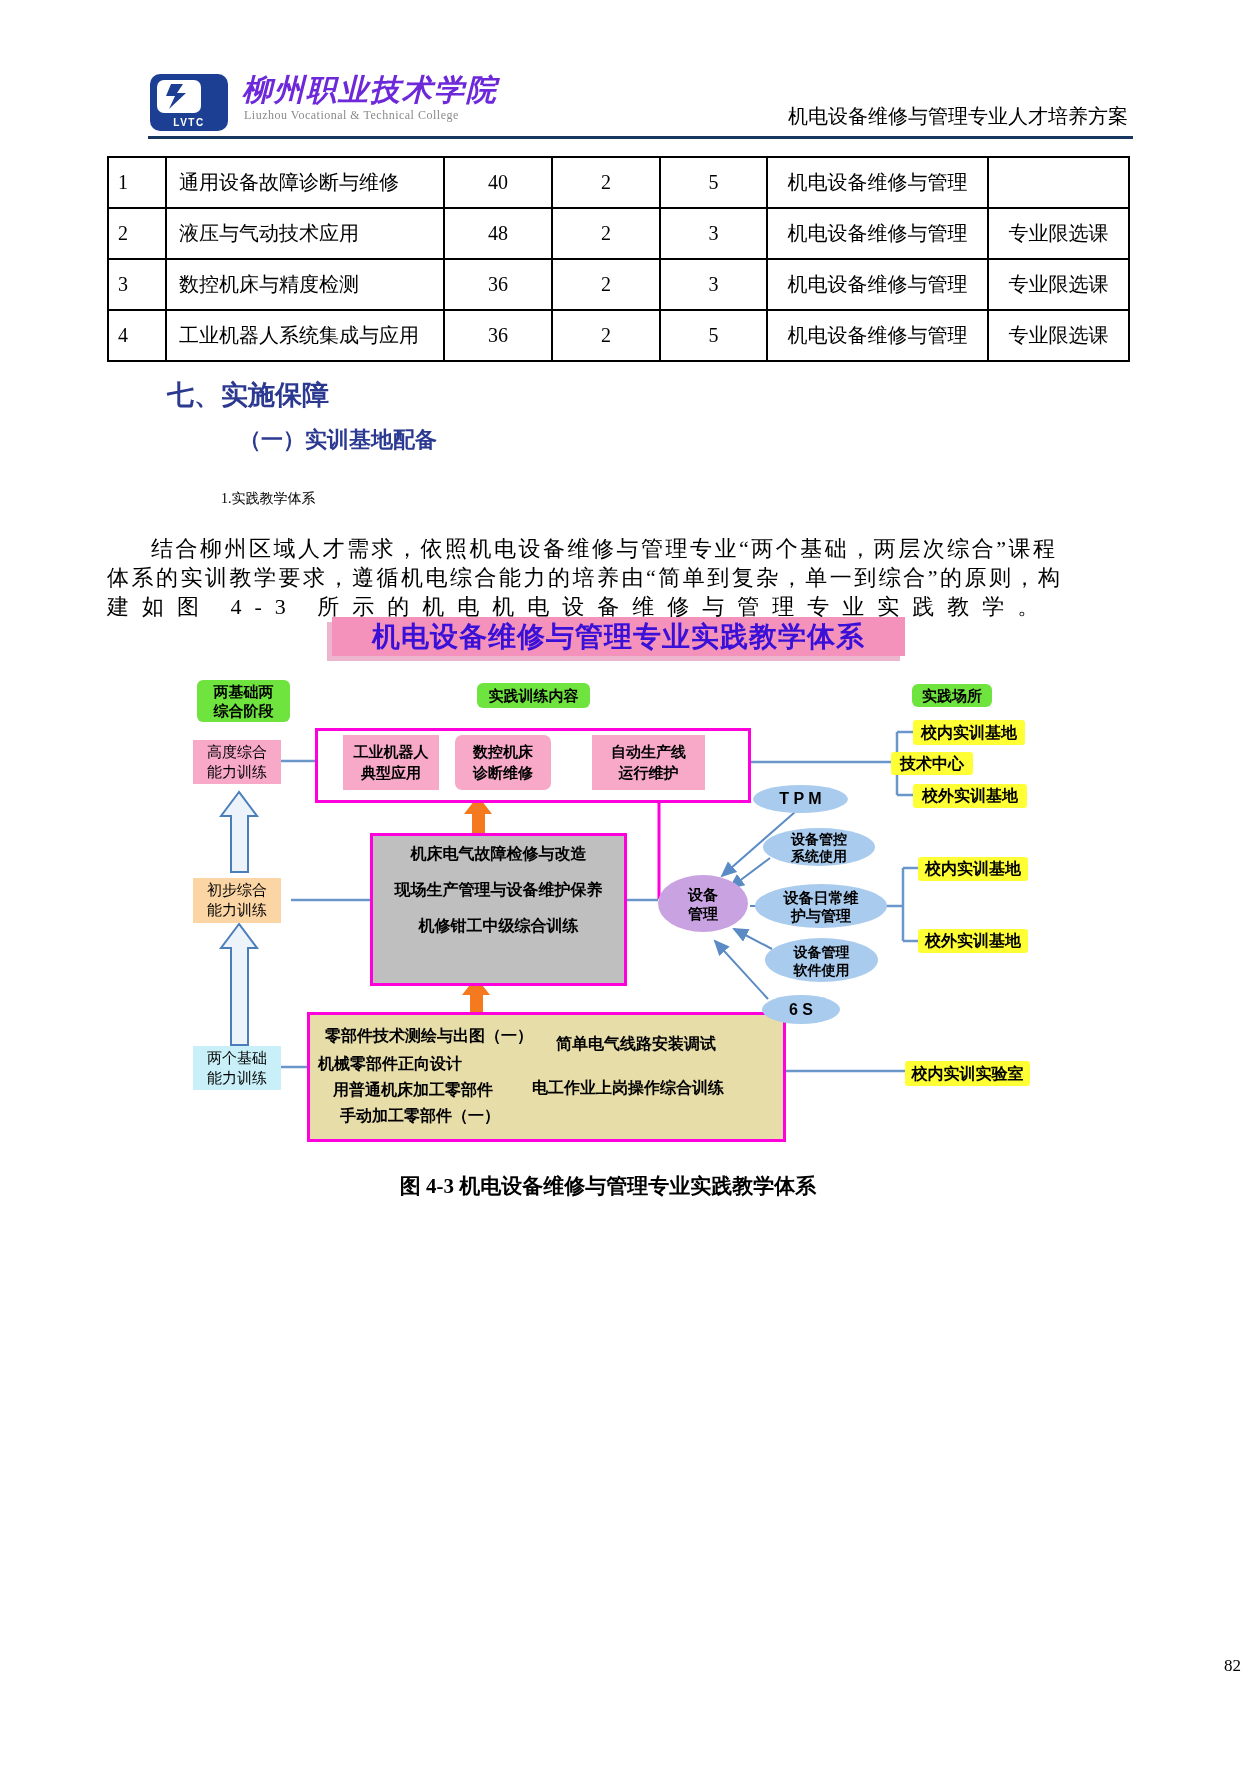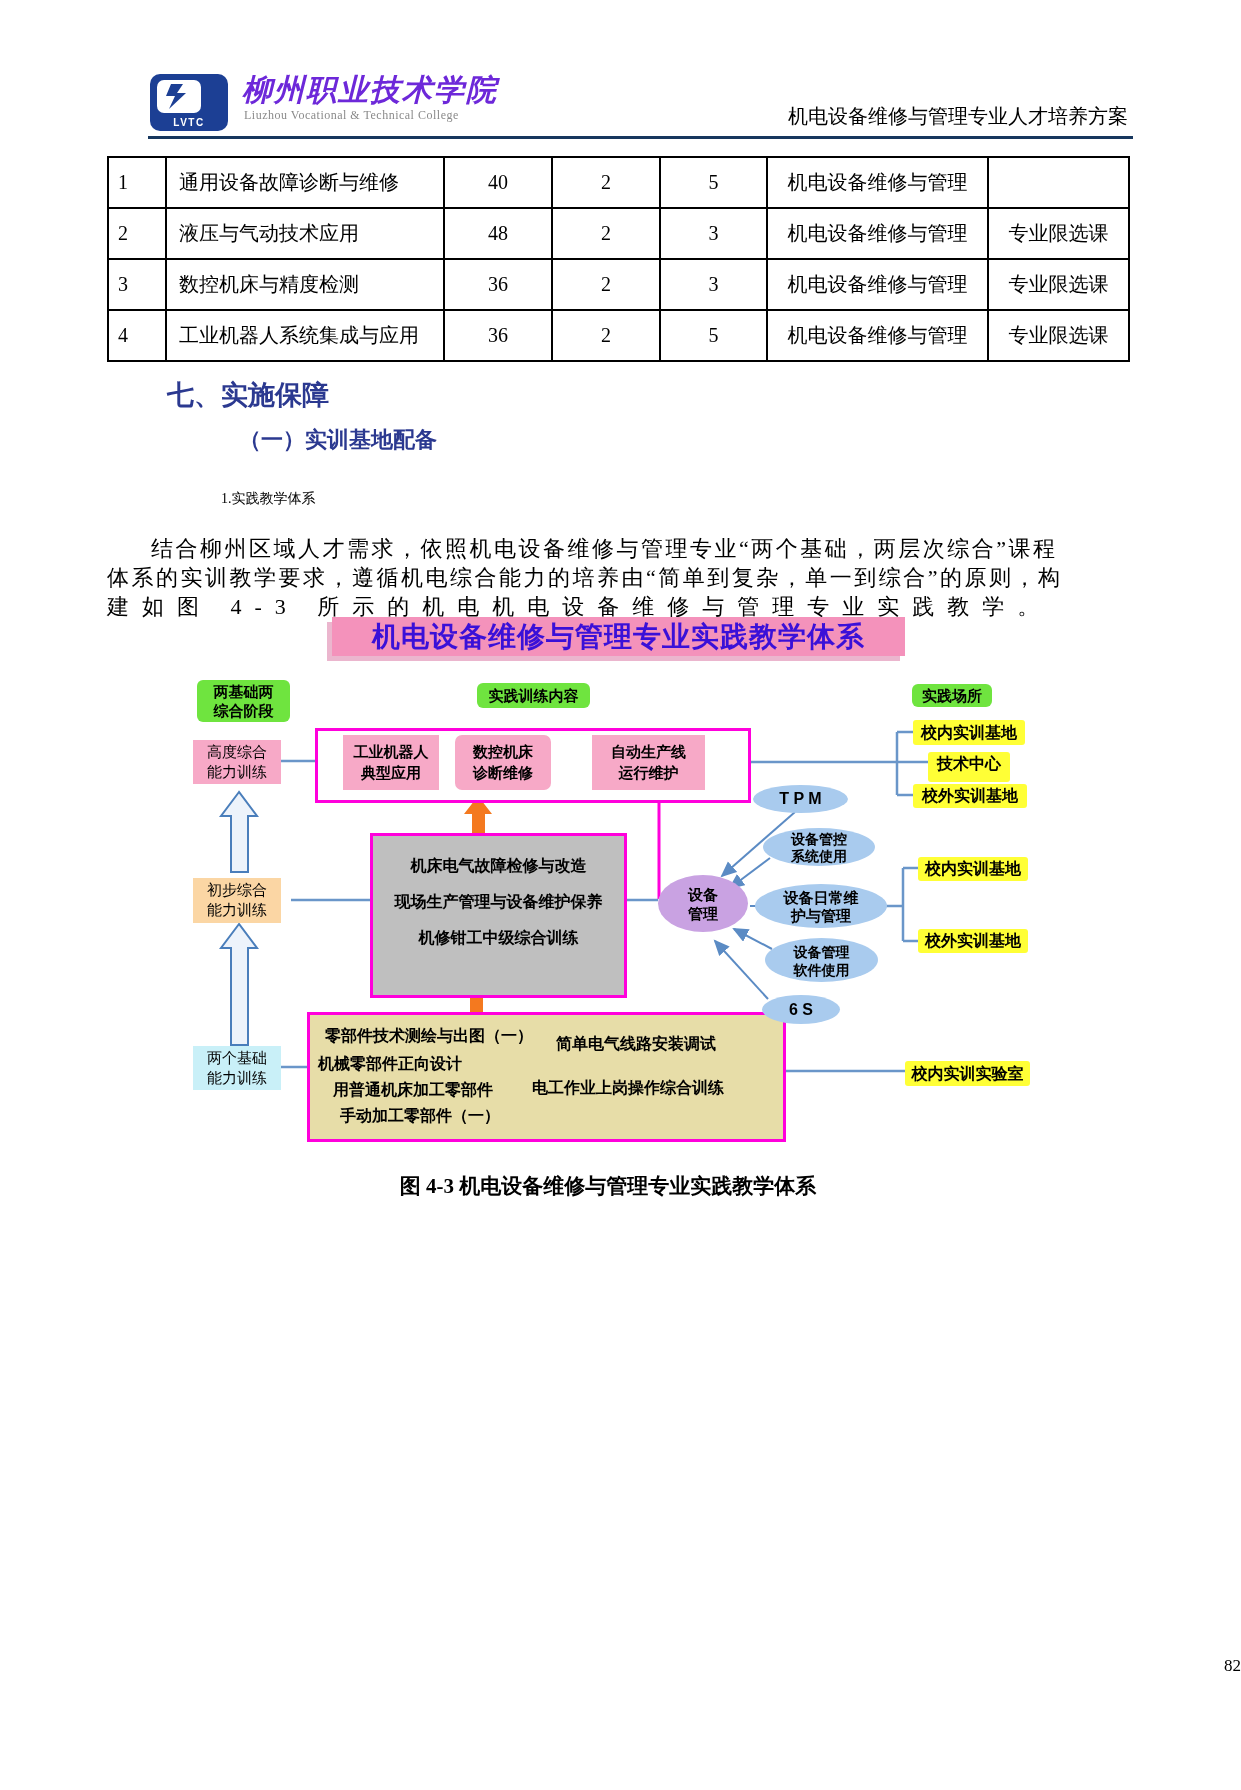--- a/index.html
+++ b/index.html
@@ -53,21 +53,21 @@
 
   .tcontainer{left:315px;top:728px;width:430px;height:69px;background:#fff;border:3px solid #FF00DC;}
   .tbox{background:#F7A9C7;font-weight:bold;font-size:15px;text-align:center;line-height:21px;padding-top:6px;}
   .t1{left:343px;top:735px;width:96px;height:49px;}
   .t2{left:455px;top:735px;width:96px;height:49px;border-radius:7px;}
   .t3{left:592px;top:735px;width:113px;height:49px;}
 
   .graybox{left:370px;top:833px;width:251px;height:147px;background:#BFBFBF;border:3px solid #FF00DC;
            font-weight:bold;font-size:16px;text-align:center;}
   .graybox div{line-height:36px;height:36px;}
-  .graybox{padding-top:12px;box-sizing:content-box;}
+  .graybox{padding-top:0;box-sizing:content-box;}
 
   .tanbox{left:307px;top:1012px;width:473px;height:124px;background:#E7DDA8;border:3px solid #FF00DC;}
   .tanline{font-weight:bold;font-size:16px;}
   .tl1{left:325px;top:1026px;}
   .tl2{left:318px;top:1054px;}
   .tl3{left:333px;top:1080px;}
   .tl4{left:340px;top:1106px;}
   .tr1{left:556px;top:1034px;}
   .tr2{left:532px;top:1078px;}
 
@@ -75,21 +75,21 @@
        font-weight:bold;font-size:15px;text-align:center;line-height:19px;padding-top:10px;box-sizing:border-box;}
   .be{background:#A9CBEE;border-radius:50%;text-align:center;font-weight:bold;font-size:14px;}
   .e1{left:753px;top:785px;width:95px;height:28px;line-height:28px;font-size:16px;}
   .e2{left:763px;top:828px;width:112px;height:38px;line-height:17px;padding-top:3px;box-sizing:border-box;}
   .e3{left:755px;top:884px;width:132px;height:44px;line-height:18px;padding-top:5px;box-sizing:border-box;font-size:15px;}
   .e4{left:765px;top:938px;width:113px;height:44px;line-height:18px;padding-top:5px;box-sizing:border-box;}
   .e5{left:762px;top:995px;width:78px;height:29px;line-height:29px;font-size:16px;}
 
   .y{background:#FFFF36;font-weight:bold;font-size:16px;text-align:center;border-radius:3px;}
   .y1{left:913px;top:720px;width:112px;height:25px;line-height:25px;}
-  .y2{left:928px;top:752px;width:82px;height:30px;line-height:23px;}
+  .y2{left:891px;top:752px;width:82px;height:23px;line-height:23px;}
   .y3{left:913px;top:784px;width:114px;height:24px;line-height:24px;}
   .y4{left:918px;top:857px;width:110px;height:24px;line-height:24px;}
   .y5{left:918px;top:929px;width:110px;height:24px;line-height:24px;}
   .y6{left:905px;top:1061px;width:125px;height:25px;line-height:25px;}
 
   .caption{left:238px;top:1172px;width:740px;text-align:center;font-size:21px;font-weight:600;}
   .pageno{left:0;top:1656px;width:1241px;text-align:right;font-size:17px;}
   .overlay{left:0;top:0;pointer-events:none;}
 </style>
 </head>

